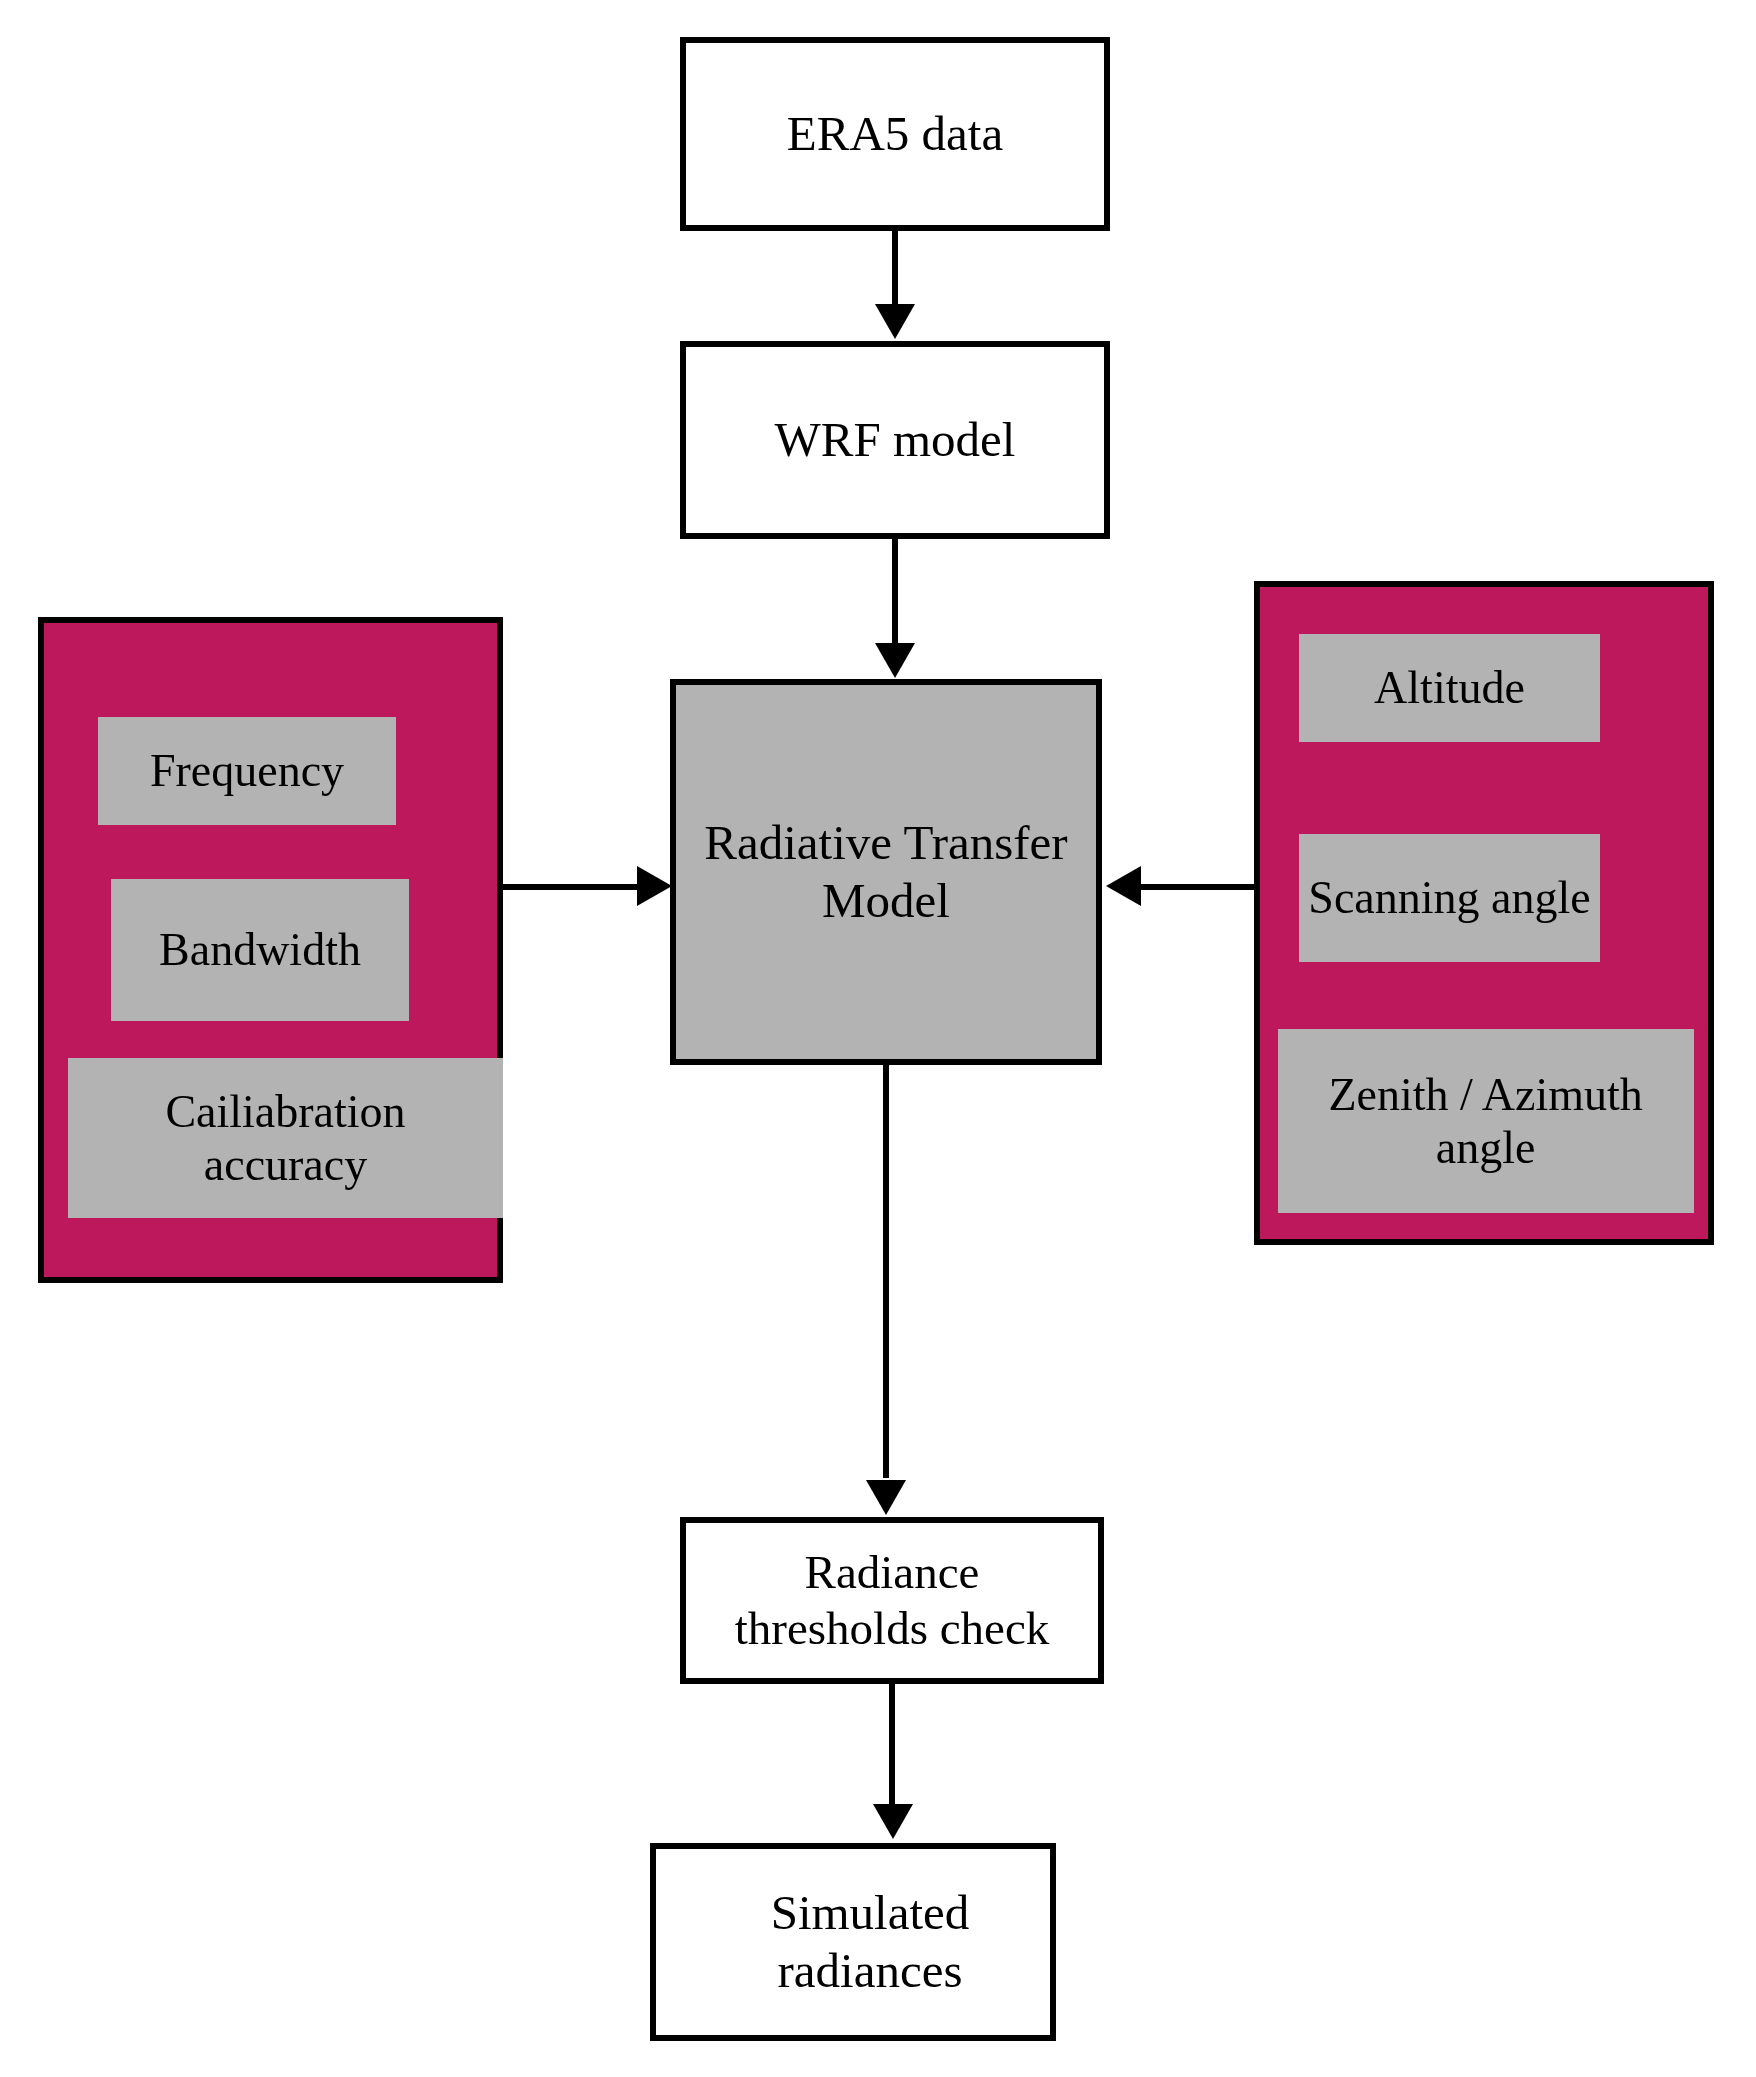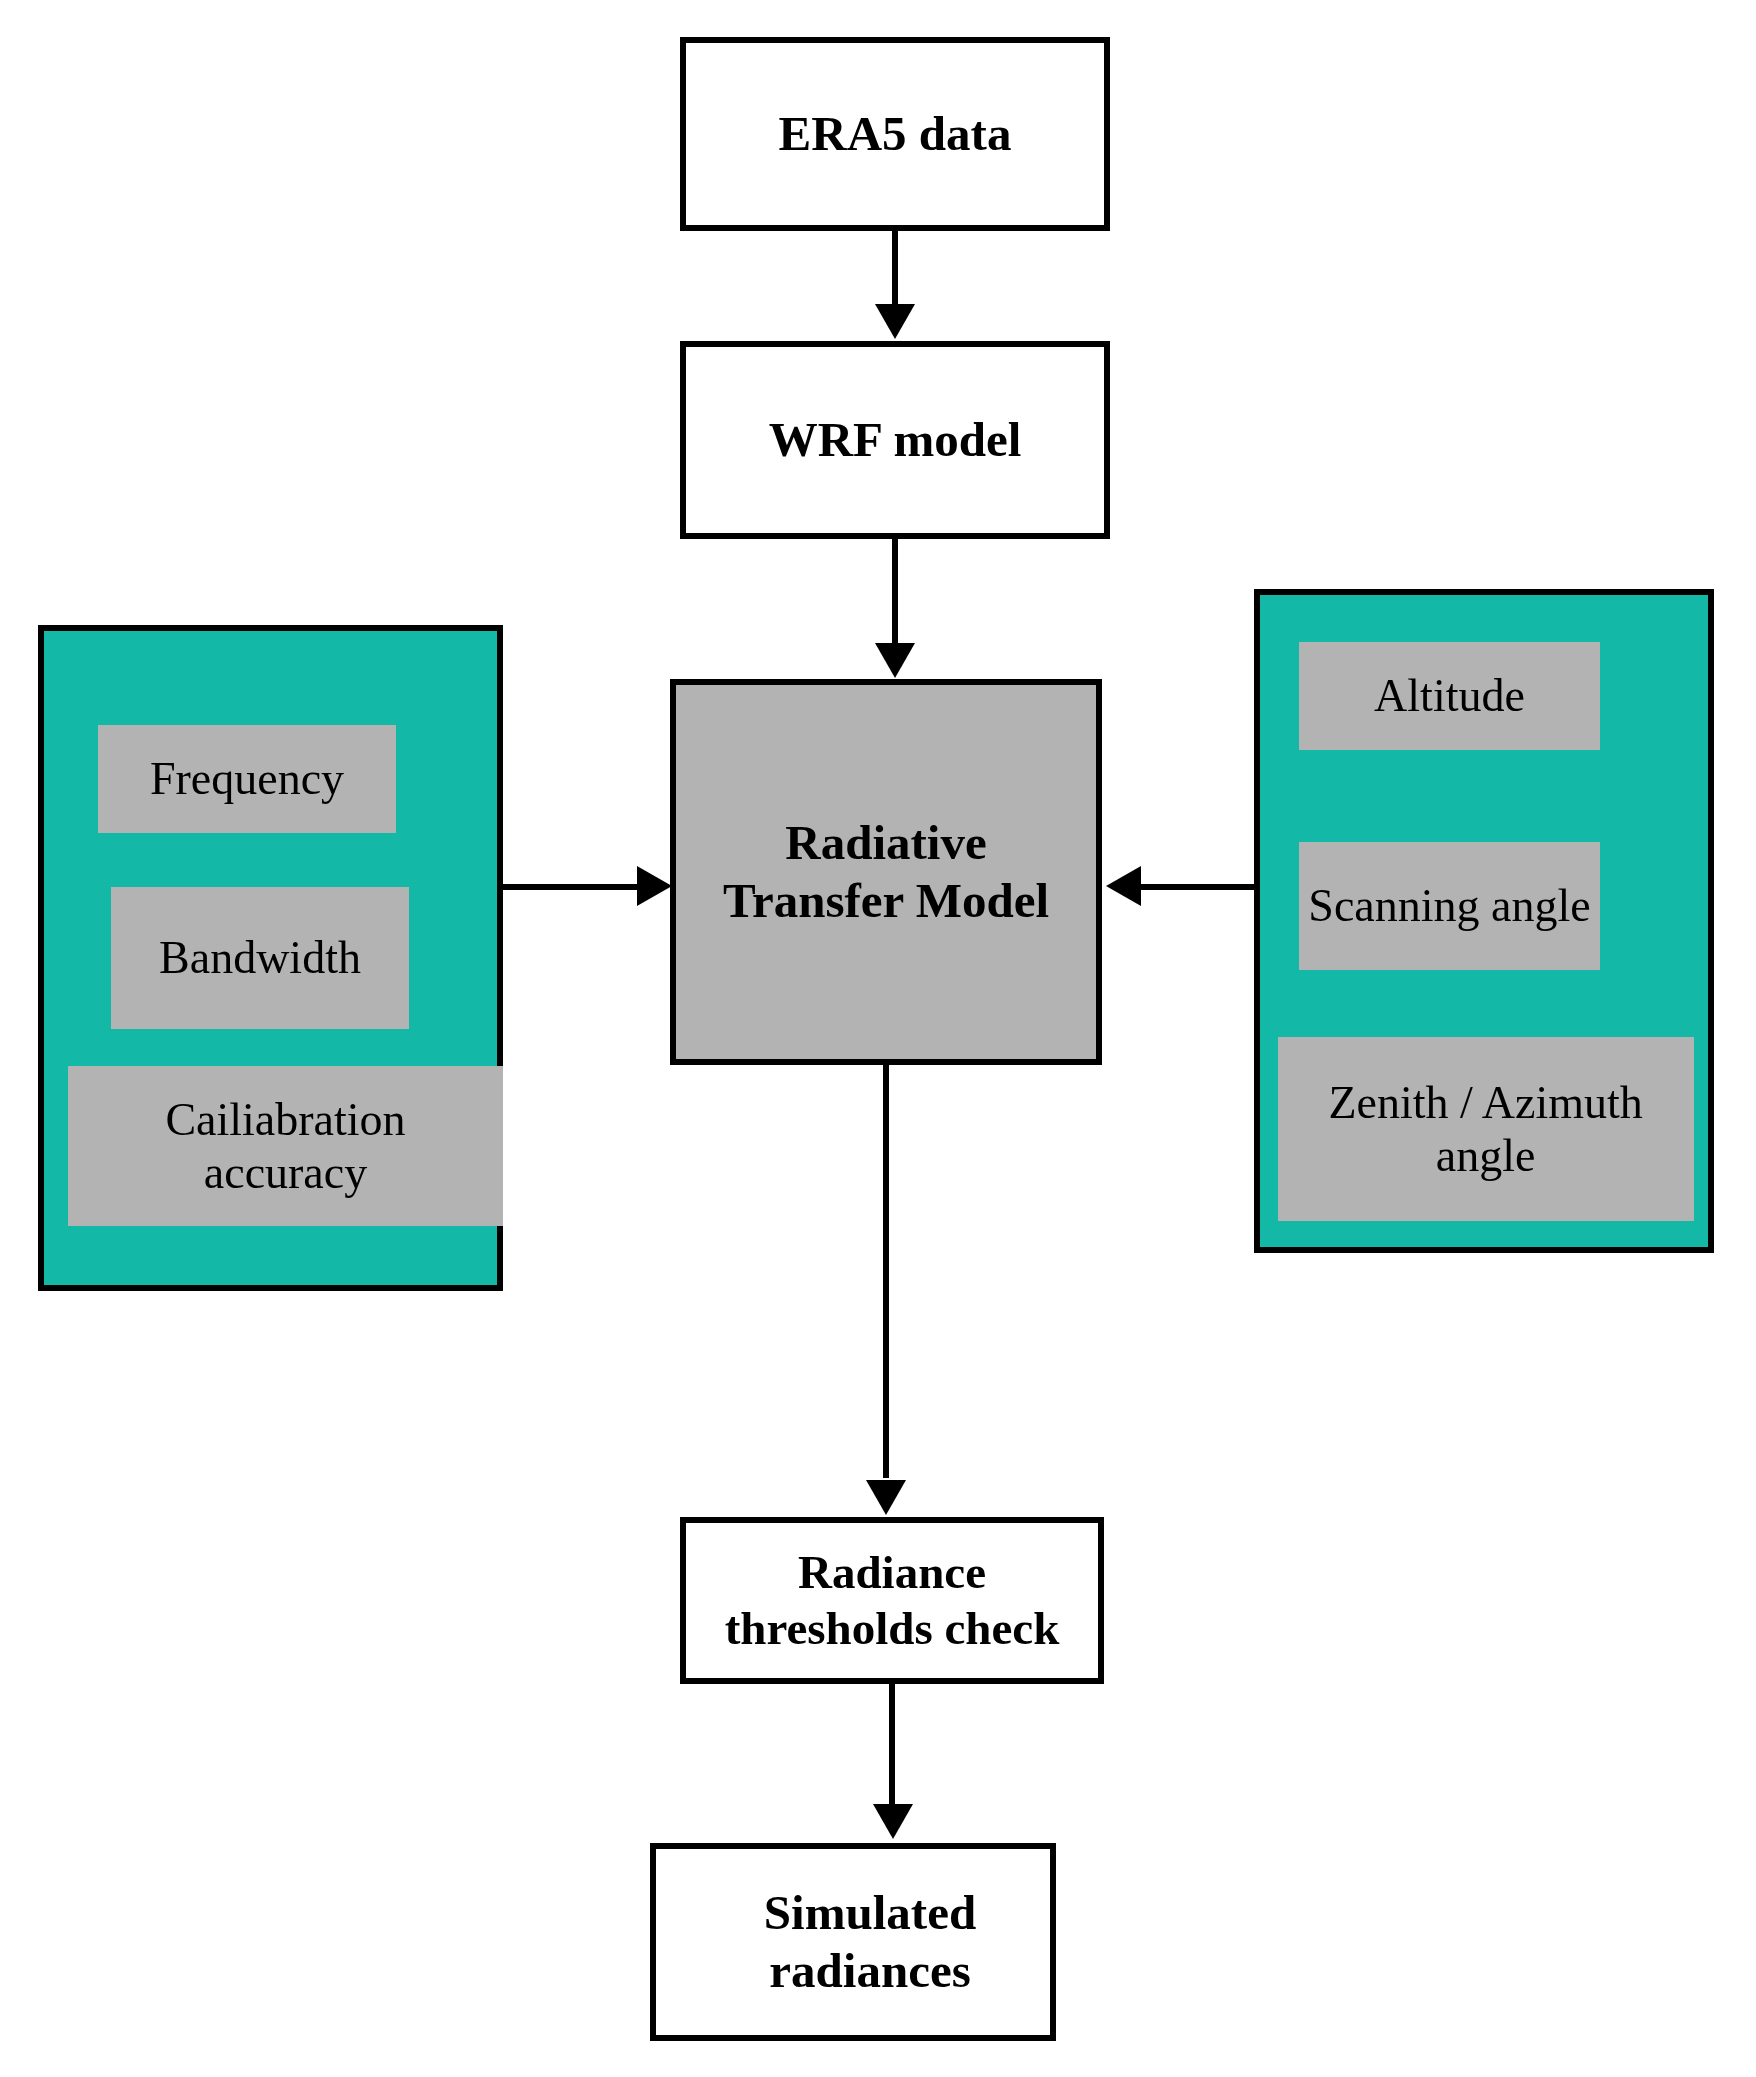--- a/index.html
+++ b/index.html
@@ -22,36 +22,34 @@
   .node {
     position: absolute;
     box-sizing: border-box;
     background: #ffffff;
     border: 6.1px solid #000000;
     display: flex;
     align-items: center;
     justify-content: center;
     text-align: center;
     line-height: 1.18;
-    font-weight: bold;
   }
   .node .label { display: block; padding: 0 8.8px; }
 
   
   .node.shaded {
     background: #b3b3b3;
   }
 
   
   .panel {
     position: absolute;
     box-sizing: border-box;
-    background: #14b8a6;
+    background: #be185d;
     border: 6.1px solid #000000;
-    margin-top: 8px;
   }
 
   
   .chip {
     position: absolute;
     box-sizing: border-box;
     background: #b3b3b3;
     display: flex;
     align-items: center;
     justify-content: center;

